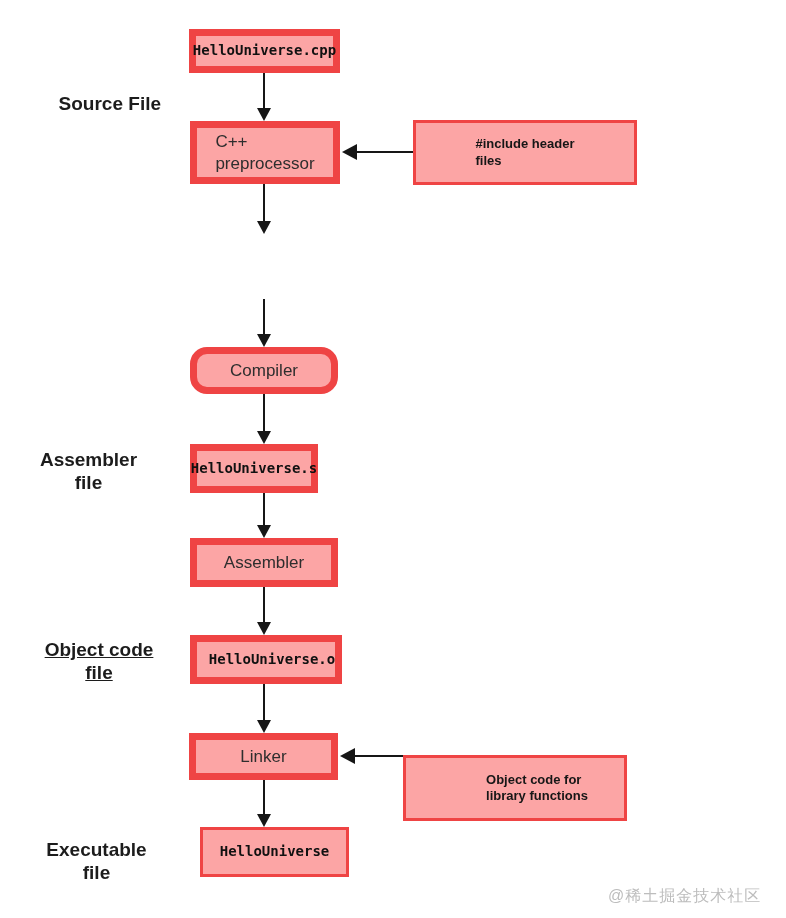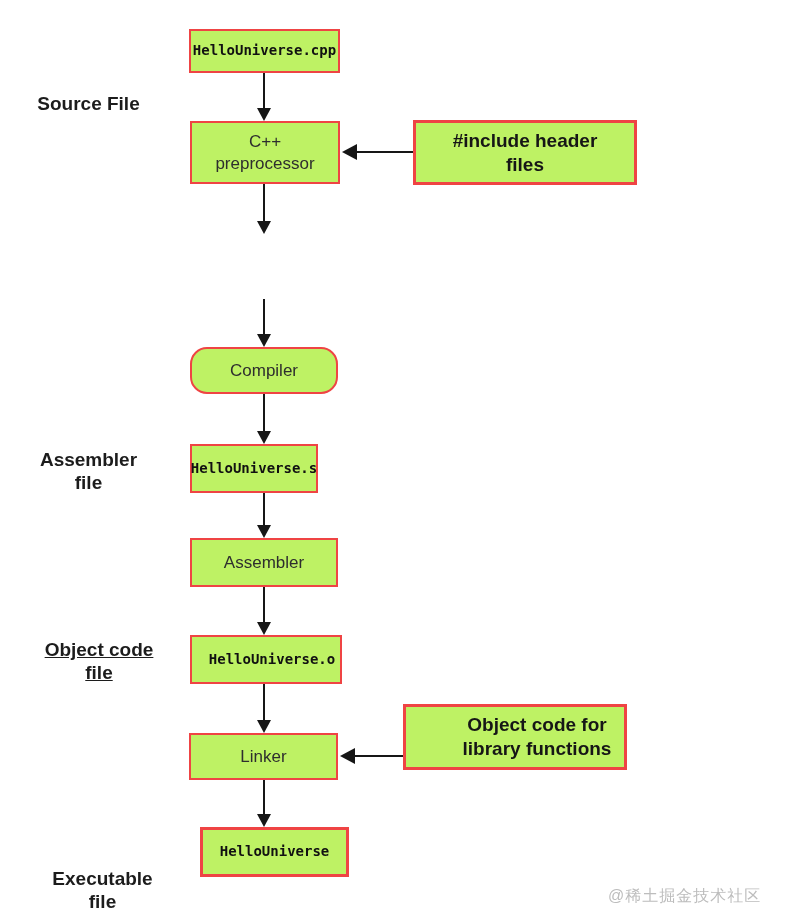--- a/index.html
+++ b/index.html
@@ -7,39 +7,39 @@
     position:relative;
     width:786px;height:918px;
     background:#ffffff;
     font-family:"Liberation Sans", sans-serif;
     color:#1d1d1d;
     overflow:hidden;
   }
   .box{
     position:absolute;
     box-sizing:border-box;
-    border:2px solid #ef4444;
-    background:#bef264;
+    border:7px solid #ef4444;
+    background:#fca5a5;
     display:flex;
     align-items:center;
     justify-content:center;
-    text-align:center;
+    text-align:left;
     white-space:pre-line;
     line-height:1.25;
   }
   .sans{font-size:17px;color:#2e2e2e;}
   .mono{
     font-family:"DejaVu Sans Mono", monospace;
     font-weight:700;
     font-size:14px;
     color:#111111;
   }
   .boldbox{
     font-weight:700;
-    font-size:19px;
+    font-size:13px;
     border-width:3px;
     color:#161616;
   }
   .side-label{
     position:absolute;
     font-weight:700;
     font-size:19px;
     line-height:1.2;
     text-align:center;
     white-space:pre-line;
@@ -86,26 +86,26 @@
     letter-spacing:1px;
     color:#bdbdbd;
     margin-top:15px;
   }
 </style>
 </head>
 <body>
 
 <div class="stage">
 
-  <div class="side-label" style="left:16px;top:93px;width:145px;">Source File</div>
+  <div class="side-label" style="left:16px;top:93px;width:145px;text-align:right;">Source File</div>
   <div class="side-label" style="left:16px;top:449px;width:145px;">Assembler
 file</div>
   <div class="side-label" style="left:24px;top:639px;width:150px;text-decoration:underline;">Object code
 file</div>
-  <div class="side-label" style="left:30px;top:839px;width:145px;margin-top:29px;">Executable
+  <div class="side-label" style="left:24px;top:839px;width:145px;">Executable
 file</div>
 
   <div class="box mono" style="left:189px;top:29px;width:151px;height:44px;">HelloUniverse.cpp</div>
 
   <div class="box sans" style="left:190px;top:121px;width:150px;height:63px;">C++
 preprocessor</div>
 
 
   <div class="box sans" style="left:190px;top:347px;width:148px;height:47px;border-radius:17px;">Compiler</div>
 
@@ -115,21 +115,21 @@
 
   <div class="box mono" style="left:190px;top:635px;width:152px;height:49px;padding-left:12px;">HelloUniverse.o</div>
 
   <div class="box sans" style="left:189px;top:733px;width:149px;height:47px;">Linker</div>
 
   <div class="box mono" style="left:200px;top:827px;width:149px;height:50px;border-width:3px;">HelloUniverse</div>
 
   <div class="box boldbox" style="left:413px;top:120px;width:224px;height:65px;">#include header
 files</div>
 
-  <div class="box boldbox" style="left:403px;top:704px;width:224px;height:66px;padding-left:44px;">Object code for
+  <div class="box boldbox" style="left:403px;top:755px;width:224px;height:66px;padding-left:44px;">Object code for
 library functions</div>
 
   <div class="arrow-down" style="top:73px;height:35px;"></div>
   <div class="arrow-down" style="top:184px;height:37px;"></div>
   <div class="arrow-down" style="top:299px;height:35px;"></div>
   <div class="arrow-down" style="top:394px;height:37px;"></div>
   <div class="arrow-down" style="top:493px;height:32px;"></div>
   <div class="arrow-down" style="top:587px;height:35px;"></div>
   <div class="arrow-down" style="top:684px;height:36px;"></div>
   <div class="arrow-down" style="top:780px;height:34px;"></div>

